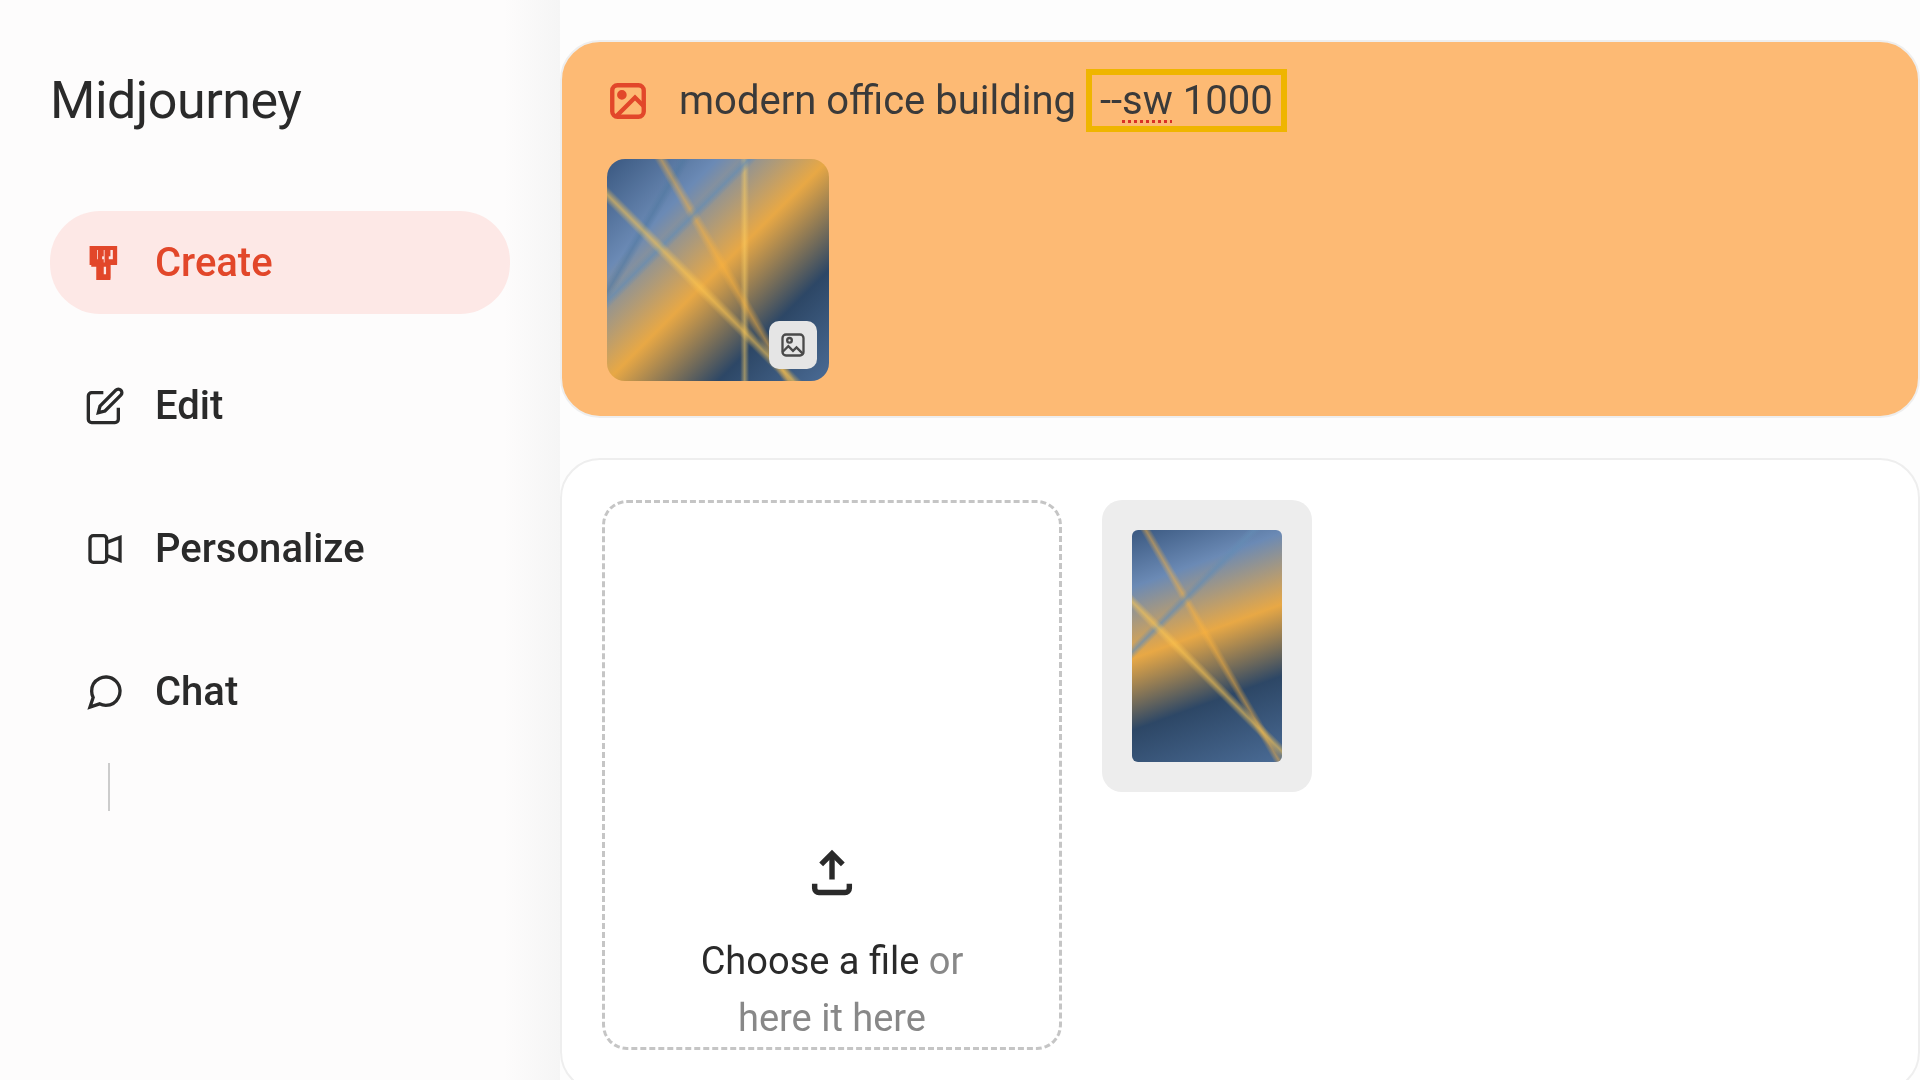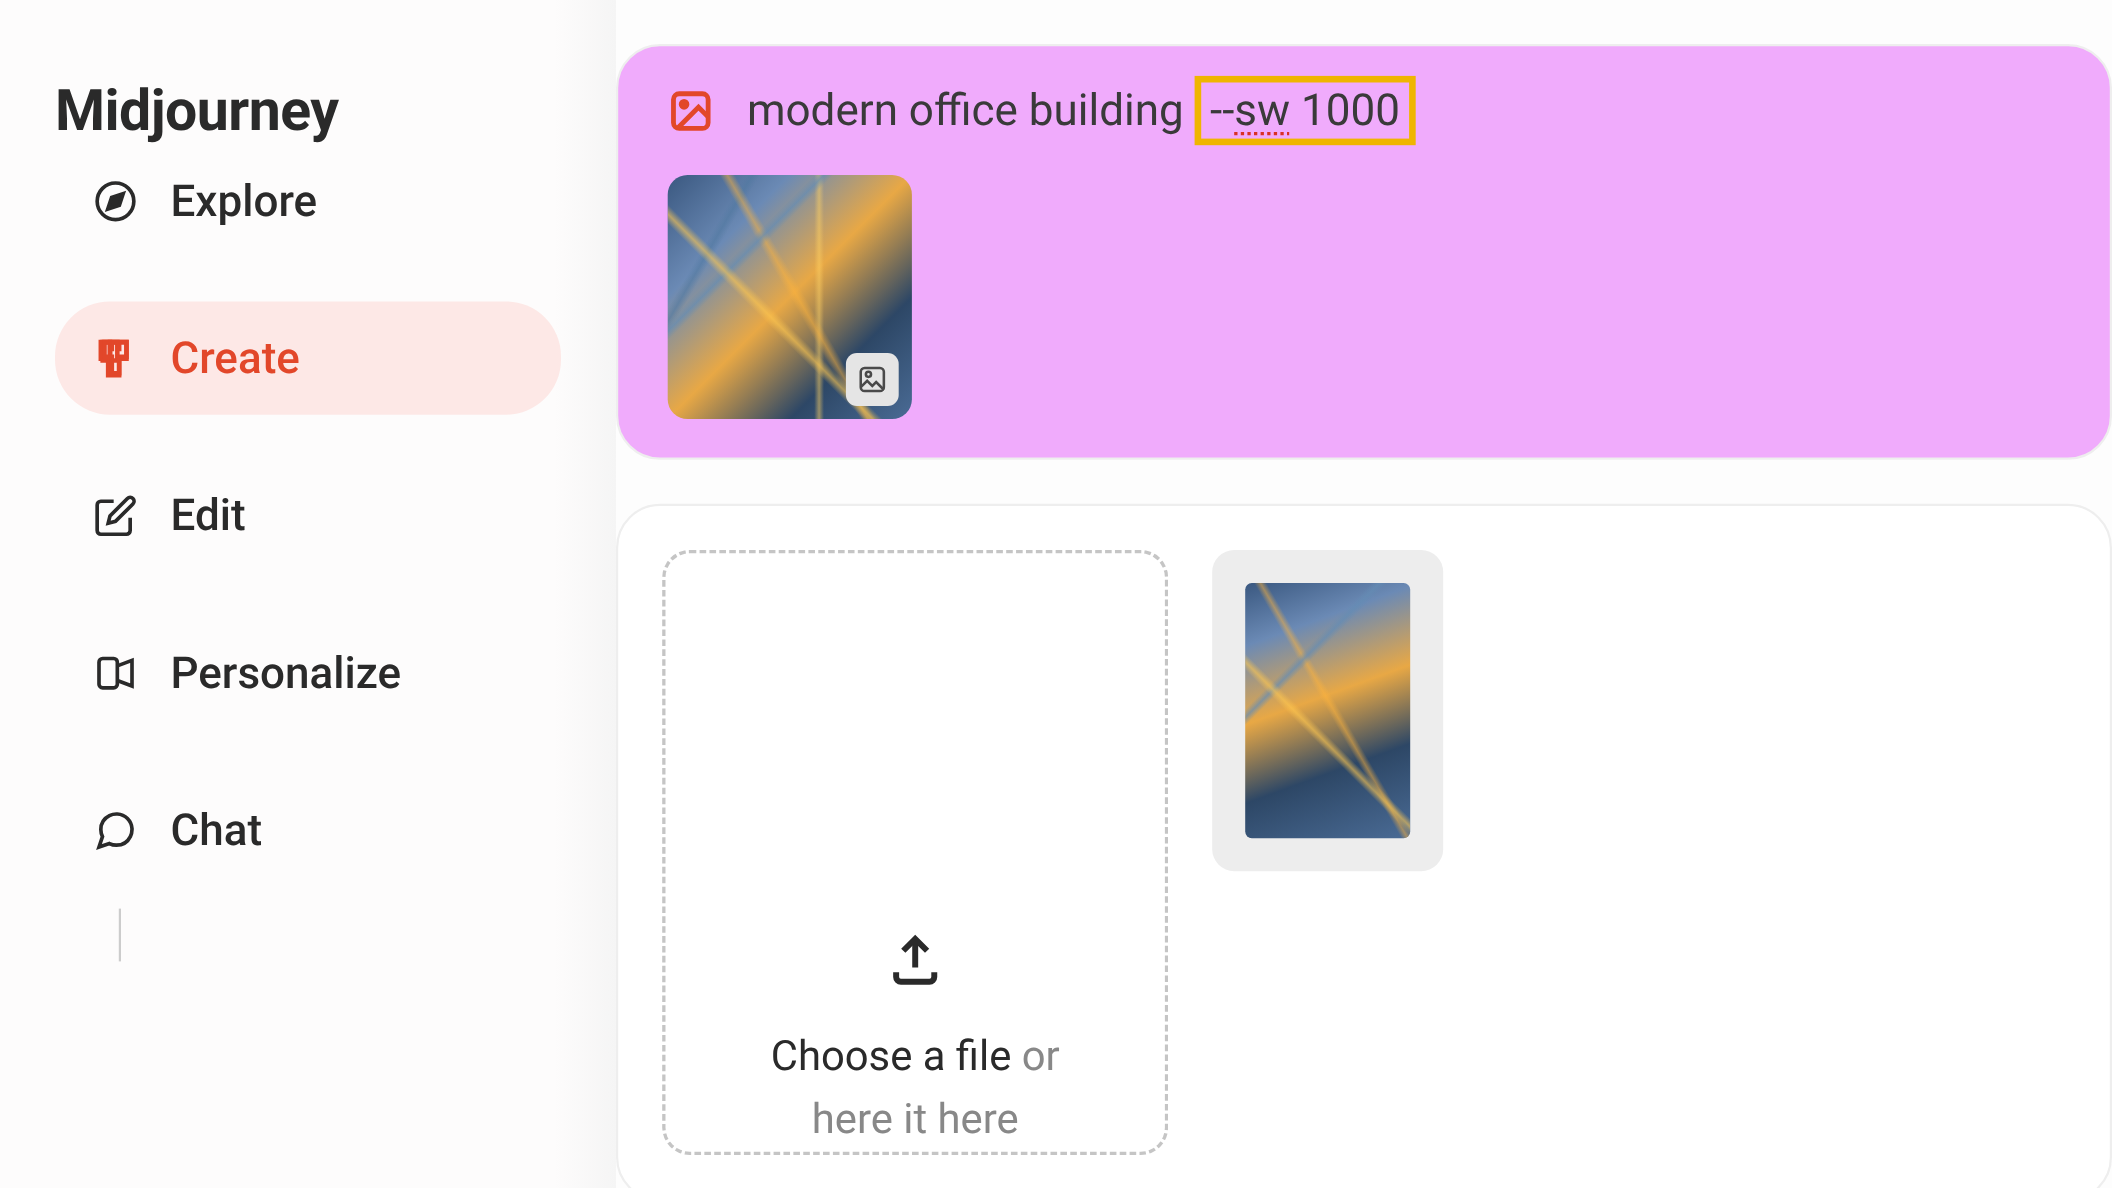--- a/index.html
+++ b/index.html
@@ -15,22 +15,23 @@
       overflow: hidden;
       display: flex;
     }
     .sidebar {
       width: 560px;
       padding: 70px 50px;
       background: linear-gradient(to right, #fdfcfc 0%, #fdfcfc 90%, #f5f5f5 100%);
     }
     .logo {
       font-size: 52px;
-      font-weight: 700;
+      font-weight: 400;
       color: #2a2a2a;
+      margin-bottom: 80px;
       letter-spacing: -0.5px;
     }
     .nav-item {
       display: flex;
       align-items: center;
       gap: 30px;
       padding: 28px 35px;
       border-radius: 50px;
       margin-bottom: 40px;
       cursor: pointer;
@@ -60,21 +61,21 @@
     .nav-icon {
       width: 40px;
       height: 40px;
       flex-shrink: 0;
     }
     .main {
       flex: 1;
       padding: 40px 0 0 0;
     }
     .prompt-card {
-      background: #f0abfc;
+      background: #fdba74;
       border: 2px solid #eee;
       border-radius: 40px;
       padding: 35px 45px;
       margin-bottom: 40px;
       position: relative;
     }
     .prompt-row {
       display: flex;
       align-items: center;
       gap: 30px;
@@ -187,29 +188,20 @@
         linear-gradient(135deg, transparent 30%, rgba(100,140,180,0.7) 32%, transparent 34%),
         linear-gradient(60deg, transparent 50%, rgba(255,180,60,0.5) 52%, transparent 54%);
     }
   </style>
 </head>
 <body>
 
 <div class="sidebar">
   <div class="logo">Midjourney</div>
 
-  <div class="nav-item">
-    <span class="nav-icon">
-      <svg viewBox="0 0 24 24" fill="none" stroke="#2a2a2a" stroke-width="2">
-        <circle cx="12" cy="12" r="10"></circle>
-        <polygon points="16.24 7.76 14.12 14.12 7.76 16.24 9.88 9.88 16.24 7.76" fill="#2a2a2a"></polygon>
-      </svg>
-    </span>
-    <span>Explore</span>
-  </div>
 
   <div class="nav-item active">
     <span class="nav-icon">
       <svg viewBox="0 0 24 24" fill="none" stroke="#e2472a" stroke-width="2.5">
         <path d="M5 3 L5 13 L9 13 L9 3 Z"></path>
         <path d="M9 3 L9 13 L13 13 L13 3 Z"></path>
         <path d="M13 3 L13 13 L17 13 L17 3 Z" stroke-width="0" fill="none"></path>
         <path d="M4 3 L18 3 L18 12 L14 12 L14 21 L8 21 L8 12 L4 12 Z" fill="none"></path>
         <path d="M6 3h12v8h-4v9h-4v-9H6z"></path>
         <line x1="10" y1="3" x2="10" y2="8"></line>

